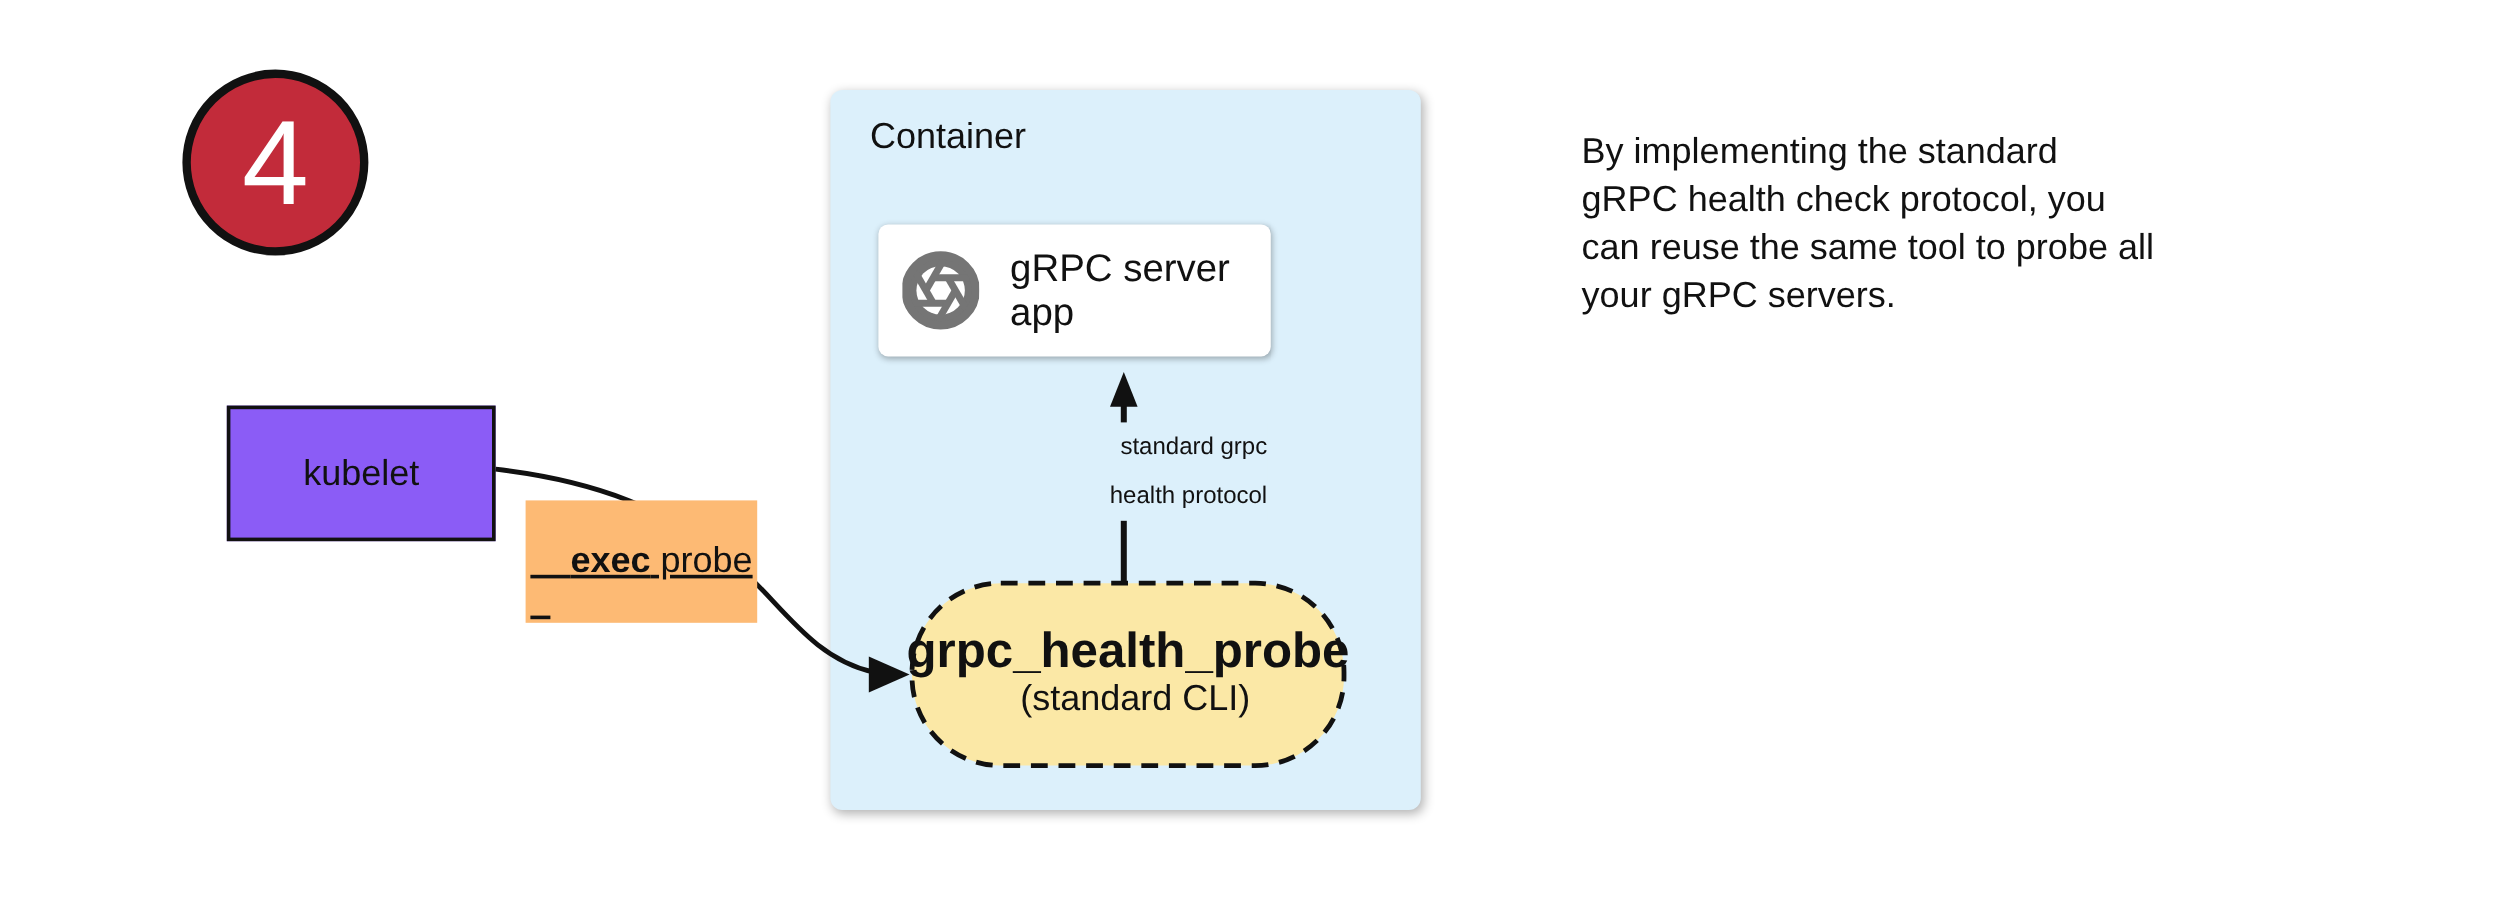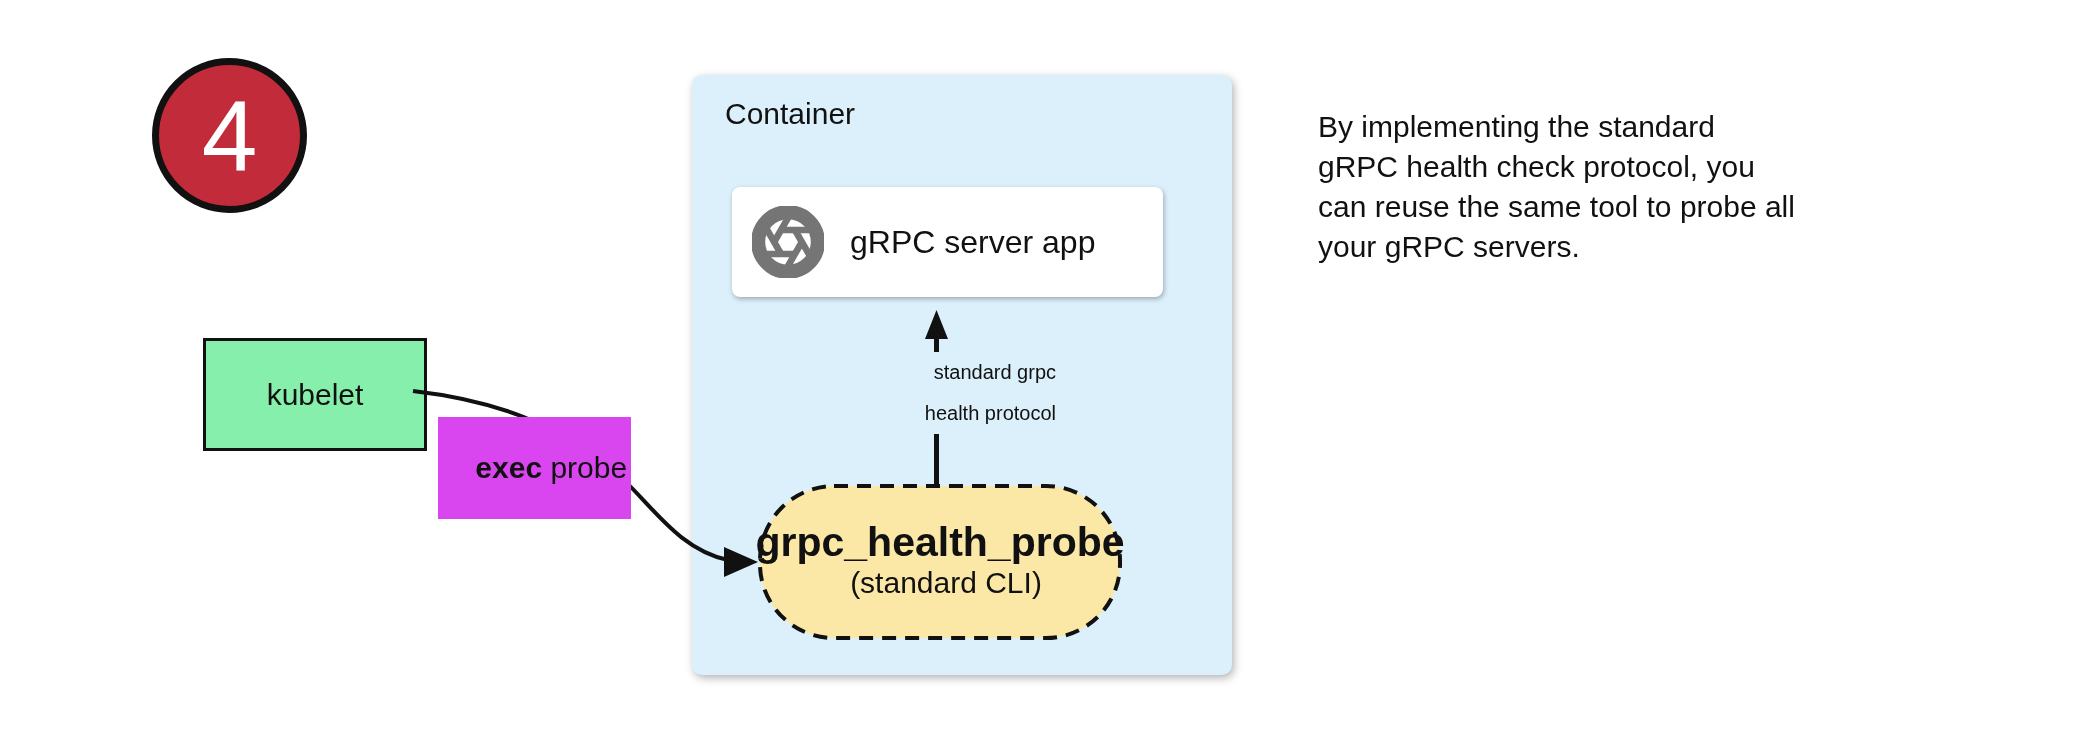--- a/index.html
+++ b/index.html
@@ -21,55 +21,53 @@
     border:7px solid #111;
     border-radius:50%;
     display:flex;align-items:center;justify-content:center;
     color:#fff;font-size:100px;line-height:1;
   }
 
   
   .kubelet{
     left:189px;top:338px;width:224px;height:113px;
     box-sizing:border-box;
-    background:#86efac;border:3px solid #111;
+    background:#8b5cf6;border:3px solid #111;
     display:flex;align-items:center;justify-content:center;
     font-size:30px;
-    margin-left:14px;
   }
 
   
   .container-box{
     left:692px;top:75px;width:492px;height:600px;
     background:var(--container-bg,#dcf0fb);
     border-radius:10px;
     box-shadow:2px 3px 9px rgba(0,0,0,.30);
-    padding-left:48px;
   }
   .container-title{
     position:absolute;left:33px;top:22px;
     font-size:30px;
   }
   .server-box{
-    position:absolute;left:40px;top:112px;width:431px;height:110px;
+    position:absolute;left:40px;top:112px;width:327px;height:110px;
     background:#fff;border-radius:8px;
     box-shadow:1px 2px 5px rgba(0,0,0,.30);
     display:flex;align-items:center;
     padding-left:20px;box-sizing:border-box;gap:26px;
   }
   .server-label{font-size:32px;}
 
   
   .overlay{left:0;top:0;width:2100px;height:750px;pointer-events:none;}
 
   
   .exec-label{
     left:438px;top:417px;
-    background:#d946ef;padding:0 4px;
-    font-size:30px;white-space:pre;
+    background:#fdba74;padding:0 4px;
+    font-size:30px;white-space:pre;text-decoration:underline;
   }
   .exec-label b{font-weight:700;}
   .protocol-label{
     left:816px;top:352px;width:240px;
     background:var(--container-bg,#dcf0fb);
     text-align:right;font-size:20px;line-height:41px;
     white-space:pre-line;
   }
   .pill-text{
     left:760px;top:486px;width:360px;height:152px;

